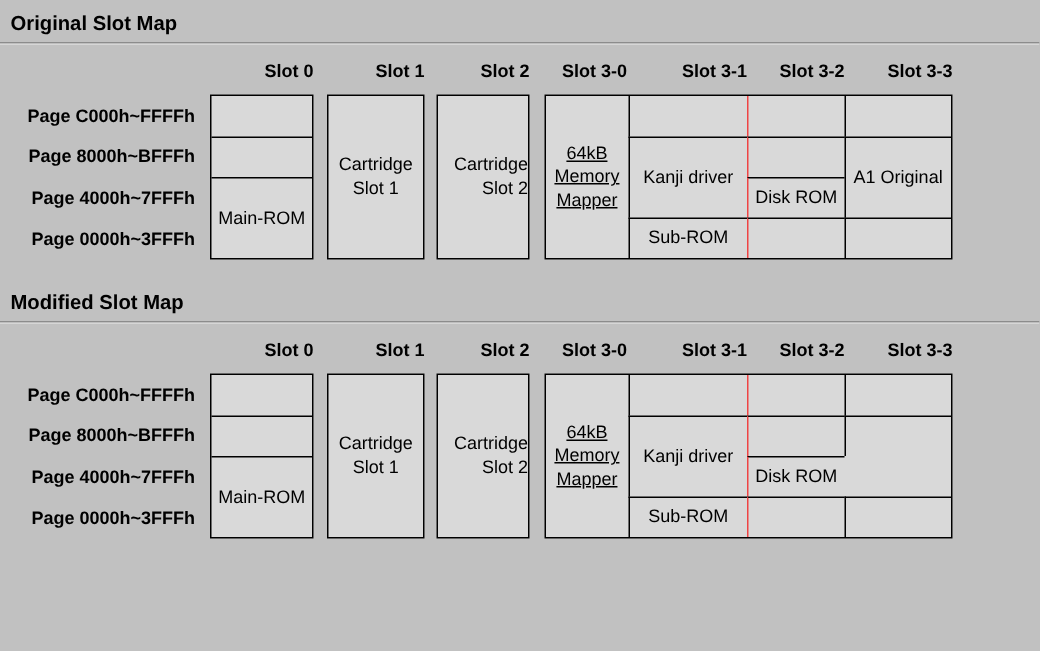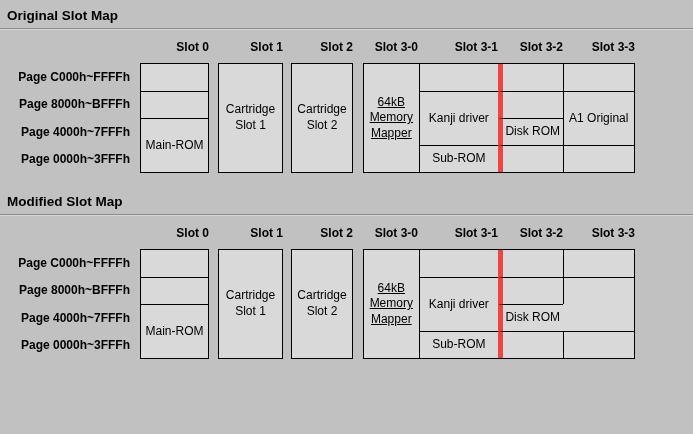--- a/index.html
+++ b/index.html
@@ -47,37 +47,37 @@
   .tall { grid-row: 2 / 6; }
   .groupbox {
     border: 1px solid #000;
     background: #d9d9d9;
   }
   .s0 { grid-column: 3; display: grid; grid-template-rows: repeat(4, 1fr); }
   .slotbox {
     display: flex; align-items: center; justify-content: center;
     text-align: center; line-height: 1.3;
   }
-  .s1 { grid-column: 5; } .s2 { grid-column: 7; }
+  .s1 { grid-column: 5; } .s2 { grid-column: 7; text-align: right; }
   .g3 {
     grid-column: 9 / 13;
     display: grid;
     grid-template-columns: 55fr 80fr 65fr 72fr;
     grid-template-rows: repeat(4, 1fr);
   }
   .cell {
     display: flex; align-items: center; justify-content: center;
     text-align: center; line-height: 1.3;
   }
   .s0 .r1 { grid-row: 1; }
   .s0 .r2 { grid-row: 2; border-top: 1px solid #000; }
   .s0 .r34 { grid-row: 3 / 5; border-top: 1px solid #000; }
   .g3 .gc1 { grid-column: 1; grid-row: 1 / 5; text-decoration: underline; }
   .g3 .gc2 { grid-column: 2; border-left: 1px solid #000; }
-  .g3 .gc3 { grid-column: 3; border-left: 5px solid #ef4444; }
+  .g3 .gc3 { grid-column: 3; border-left: 1px solid #ef4444; }
   .g3 .gc4 { grid-column: 4; border-left: 1px solid #000; }
   .g3 .gr1 { grid-row: 1; }
   .g3 .gr2 { grid-row: 2; border-top: 1px solid #000; }
   .g3 .gr3 { grid-row: 3; border-top: 1px solid #000; }
   .g3 .gr4 { grid-row: 4; border-top: 1px solid #000; }
   .g3 .gr23 { grid-row: 2 / 4; border-top: 1px solid #000; }
 </style>
 </head>
 <body>
 

